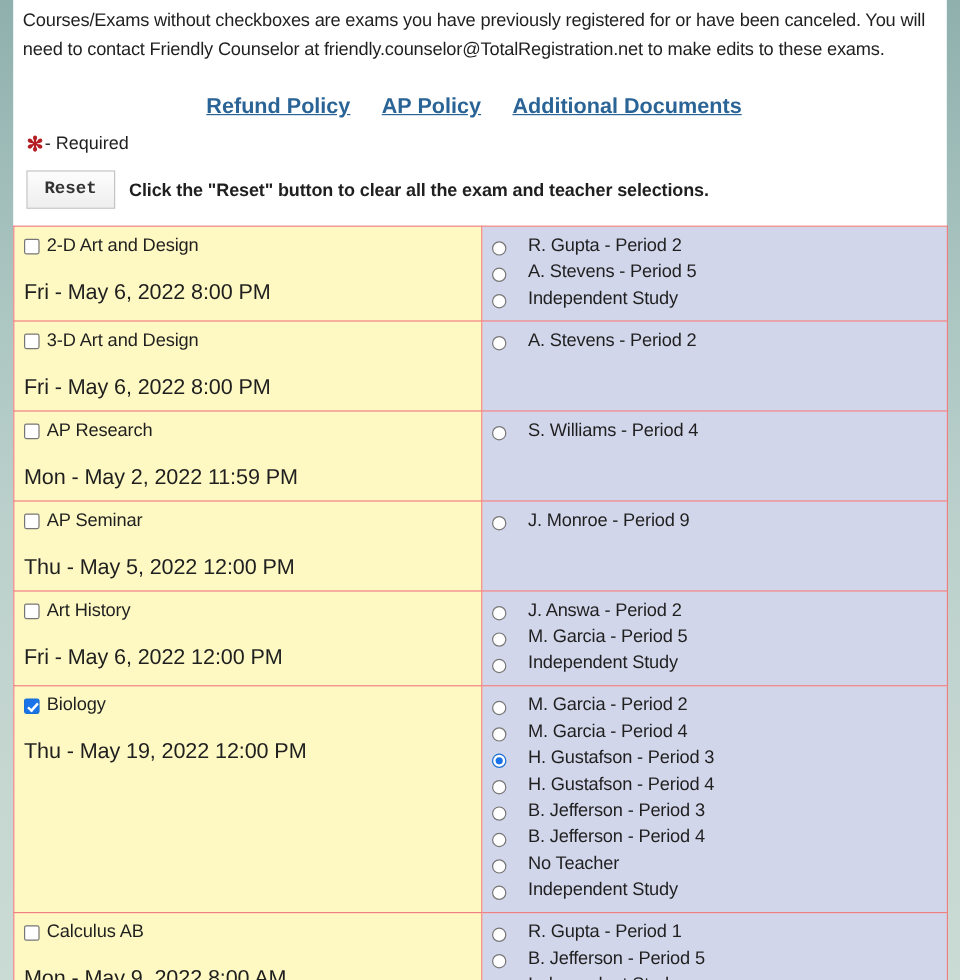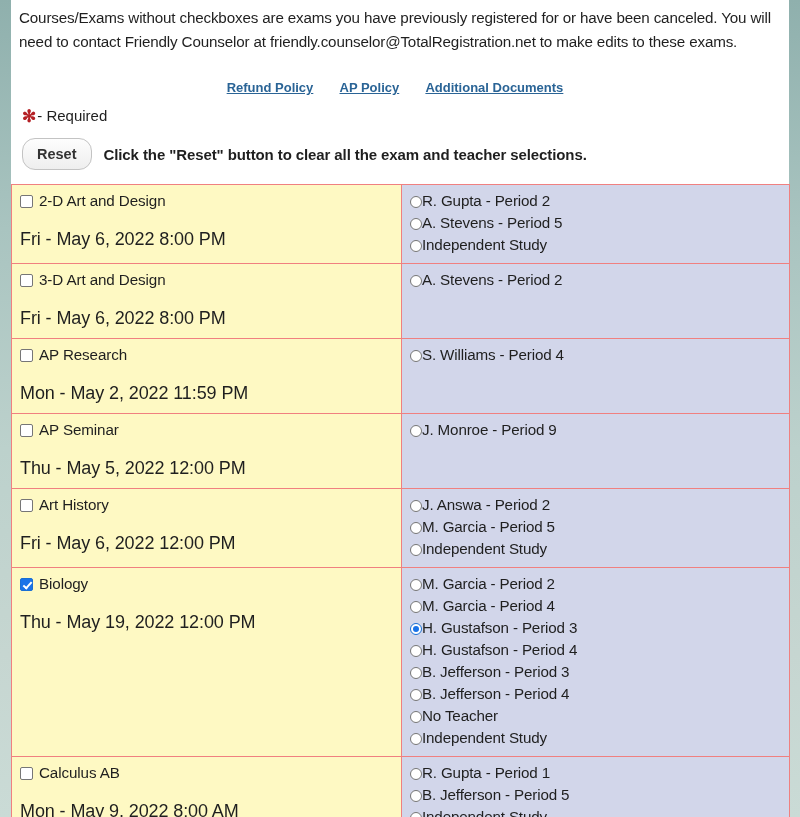--- a/index.html
+++ b/index.html
@@ -39,21 +39,21 @@
   .links-row {
     text-align: center;
     margin-top: 24px;
     margin-bottom: 0;
     padding-right: 10px;
   }
   .doc-link {
     color: #2a6496;
     font-weight: bold;
     text-decoration: underline;
-    font-size: 13px;
+    font-size: 18px;
     margin: 0 11px;
     cursor: pointer;
   }
   h2.section-title {
     margin: 24px 0 0 0;
     padding: 0 0 0 3px;
     font-size: 19.5px;
     font-weight: bold;
     color: #222222;
     letter-spacing: -0.1px;
@@ -76,27 +76,27 @@
   }
   .req-text { color: #1f1f1f; }
   .reset-row {
     margin-top: 14px;
     padding-left: 3px;
     display: flex;
     align-items: center;
     gap: 12px;
   }
   .reset-btn {
-    font-family: Liberation Sans, sans-serif;
+    font-family: Liberation Mono, monospace;
     font-size: 14.5px;
     font-weight: bold;
     color: #333333;
     background: linear-gradient(180deg, #fdfdfd 0%, #eeeeee 100%);
     border: 1px solid #c3c3c3;
-    border-radius: 13px;
+    border-radius: 0;
     padding: 7px 14px 7px 14px;
     cursor: pointer;
   }
   .reset-note {
     font-size: 15px;
     font-weight: bold;
     color: #1f1f1f;
     letter-spacing: -0.1px;
   }
   table.exam-table {
@@ -154,22 +154,22 @@
     letter-spacing: -0.1px;
   }
   .course-date {
     margin-top: 19px;
     font-size: 18px;
     color: #1f1f1f;
     letter-spacing: -0.1px;
   }
   .teacher-opt {
     display: flex;
-    align-items: flex-start;
-    gap: 0;
+    align-items: center;
+    gap: 18px;
     line-height: 18px;
     margin-bottom: 4px;
   }
   .teacher-opt:last-child { margin-bottom: 0; }
   .rad {
     width: 12px;
     height: 12px;
     flex: 0 0 12px;
     margin-top: 4px;
     border: 1px solid #767676;

